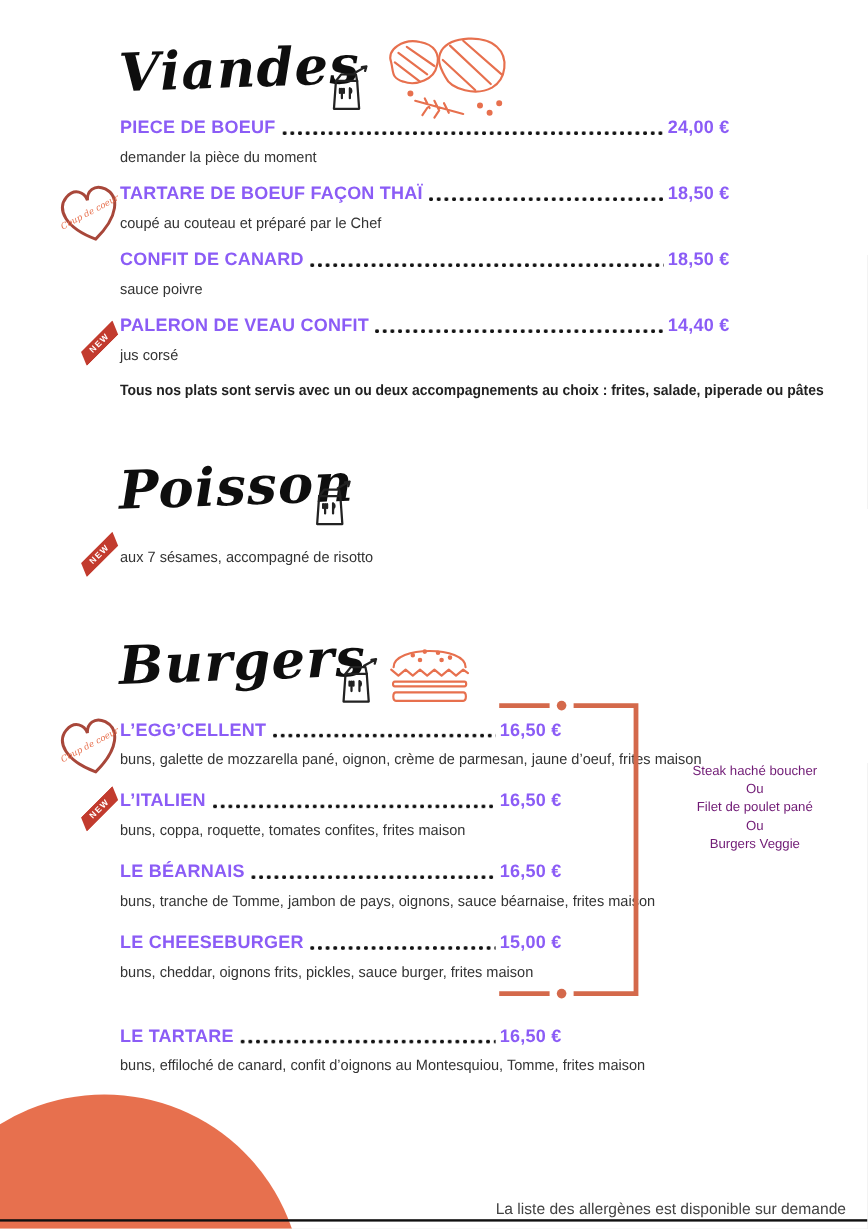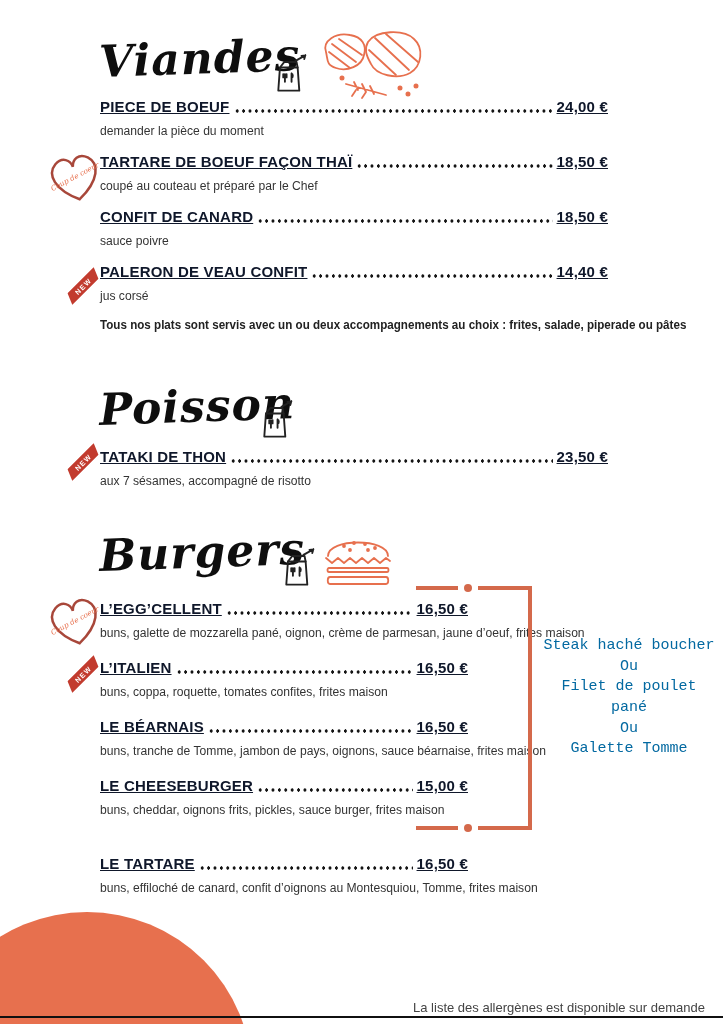--- a/index.html
+++ b/index.html
@@ -5,39 +5,39 @@
   html,body{margin:0;padding:0;background:#e9e9e9;}
   .page{position:relative;width:723px;height:1024px;background:#ffffff;overflow:hidden;
         font-family:"Liberation Sans",sans-serif;color:#161616;}
   .abs{position:absolute;}
   .script-title{font-family:"DejaVu Serif",serif;font-style:italic;font-weight:bold;
         font-size:44px;color:#0e0e0e;transform:rotate(-2deg);transform-origin:left bottom;
         letter-spacing:1px;white-space:nowrap;}
   .items{position:absolute;}
   .menu-item{margin-bottom:15px;}
   .burger-item{margin-bottom:19px;}
-  .name-row{display:flex;align-items:flex-end;font-weight:bold;font-size:15px;color:#0f172a;text-decoration:underline;}
+  .name-row{display:flex;align-items:flex-end;font-weight:bold;font-size:15px;color:#8b5cf6;}
   .dish-name{white-space:nowrap;letter-spacing:.2px;}
   .leader{flex:1;margin:0 4px;height:15px;
         background-image:radial-gradient(circle,#141414 1.5px,transparent 1.8px);
         background-size:6.4px 6px;background-repeat:repeat-x;background-position:left bottom 1px;}
   .price{white-space:nowrap;letter-spacing:.2px;}
   .desc{margin-top:9px;font-size:12.5px;color:#333;white-space:nowrap;
         transform:scaleX(.97);transform-origin:left;}
   .note{font-size:12.5px;font-weight:bold;color:#222;white-space:nowrap;
         transform:scaleX(.93);transform-origin:left;margin-top:2px;}
   .badge-heart svg{display:block;}
   .ribbon{width:44px;height:44px;}
   .ribbon-inner{position:absolute;left:-4px;top:14px;width:42px;height:12px;background:#C23B2E;
         transform:rotate(-45deg);clip-path:polygon(0 100%,12% 0,100% 0,88% 100%);
         display:flex;align-items:center;justify-content:center;}
   .ribbon-label{color:#fff;font-size:7px;font-weight:bold;letter-spacing:1.2px;}
   .panel{width:178px;text-align:center;}
   .panel-title{font-size:17.5px;font-weight:bold;color:#D4694B;line-height:1.55;letter-spacing:.3px;}
-  .panel-options{margin-top:18px;font-size:15px;color:#0369a1;line-height:1.38;font-family:Liberation Mono, monospace;}
+  .panel-options{margin-top:18px;font-size:11px;color:#701a75;line-height:1.38;}
   .allergen{font-size:13px;color:#444;}
   .bottom-rule{position:absolute;left:0;top:1016px;width:723px;height:2px;background:#101010;}
   .orange-circle{position:absolute;left:-78px;top:912px;width:330px;height:330px;
         border-radius:50%;background:#E7704E;}
 </style>
 </head>
 <body>
 
 <div class="page">
 
@@ -119,25 +119,20 @@
   <svg class="abs" style="left:258px;top:398px;" width="38" height="42" viewBox="0 0 34 38" fill="none" stroke="#222" stroke-width="1.7" stroke-linecap="round" stroke-linejoin="round">
     <path d="M7 14 L5.5 35 H24.5 L23 14 Z"></path>
     <path d="M7 14 L11 9 H22 L23 14"></path>
     <path d="M21 8 L30 3 M30 3 L26.5 3.6 M30 3 L29 6.4"></path>
     <path d="M11.5 20 V27 M10 20 V23 M13 20 V23"></path>
     <path d="M17.5 19.5 V27 M17.5 19.5 C19 20 19 23 17.5 23.5"></path>
   </svg>
 
   <div class="items" style="left:100px;top:448px;width:508px;">
     <div class="menu-item">
-      <div class="name-row">
-        <span class="dish-name">TATAKI DE THON</span>
-        <span class="leader"></span>
-        <span class="price">23,50 €</span>
-      </div>
       <div class="desc">aux 7 sésames, accompagné de risotto</div>
     </div>
   </div>
 
   <div class="abs ribbon" style="left:66px;top:442px;">
     <div class="ribbon-inner">
         <span class="ribbon-label">NEW</span>
       </div>
   </div>
 
@@ -221,21 +216,21 @@
     <circle cx="56" cy="248" r="4" fill="#D4694B" stroke="none"></circle>
       <path d="M46 248 H4"></path>
   </svg>
 
   <div class="abs panel" style="left:540px;top:618px;">
     <div class="panel-options">
       <div>Steak haché boucher</div>
       <div>Ou</div>
       <div>Filet de poulet pané</div>
       <div>Ou</div>
-      <div>Galette Tomme</div>
+      <div>Burgers Veggie</div>
     </div>
   </div>
 
   <div class="items" style="left:100px;top:855px;width:368px;">
     <div class="menu-item">
       <div class="name-row">
         <span class="dish-name">LE TARTARE</span>
         <span class="leader"></span>
         <span class="price">16,50 €</span>
       </div>

